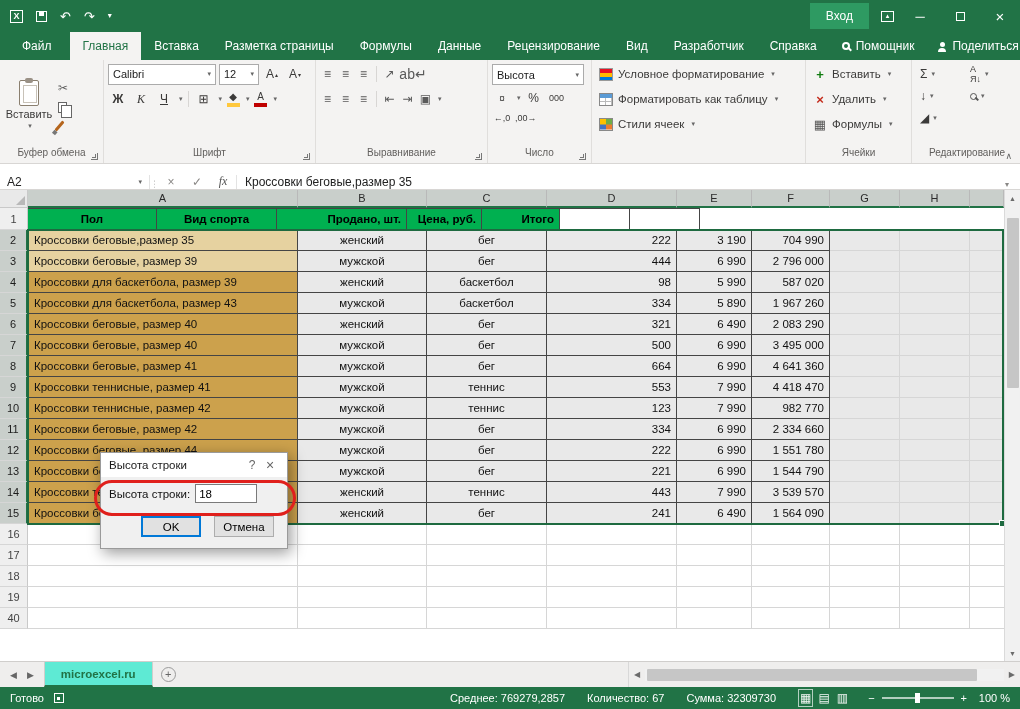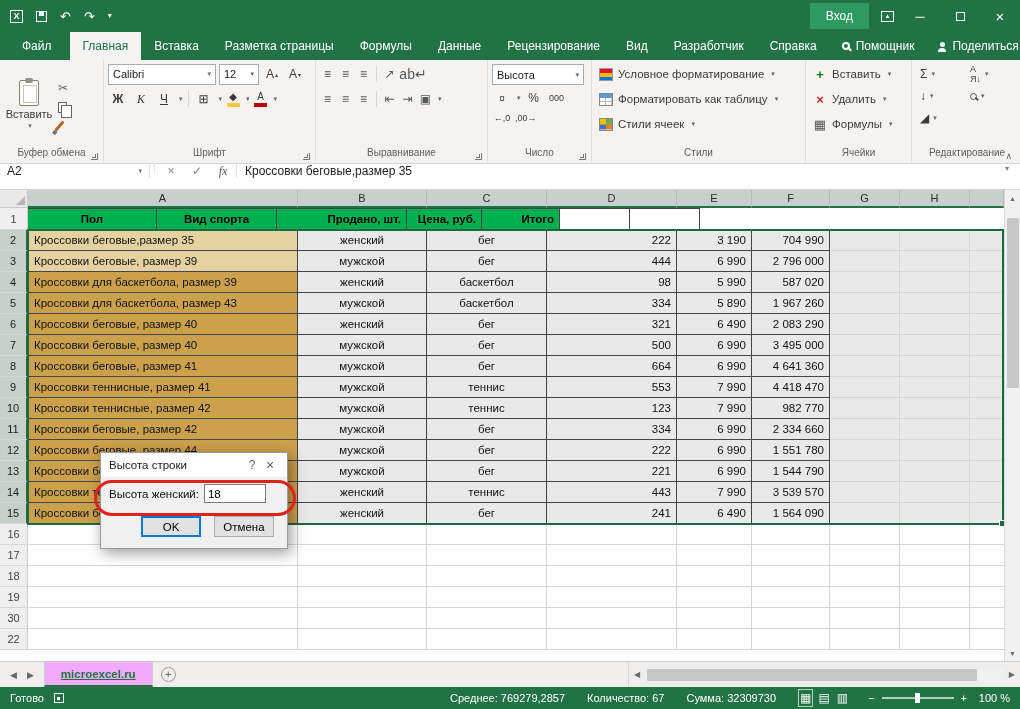--- a/index.html
+++ b/index.html
@@ -79,21 +79,21 @@
      linear-gradient(90deg,#4472C4 0 50%,#ED7D31 50%) bottom/100% 50% no-repeat}
   .insert-cells-icon{color:#107C10;font-weight:bold}
   .delete-cells-icon{color:#C42B1C;font-weight:bold}
   .format-cells-icon{color:#555}
   .edgrid{display:grid;grid-template-columns:50px 52px;grid-auto-rows:22px;align-items:center}
   .edbtn{display:flex;align-items:center;gap:2px;font-size:12px;color:#3b3a39;padding-left:4px}
   .magd{width:7px;height:7px;border:1.5px solid #555;border-radius:50%;position:relative;display:inline-block}
   .magd:after{content:'';position:absolute;width:4px;height:1.5px;background:#555;right:-3px;bottom:-1px;transform:rotate(45deg)}
   .collapse{position:absolute;right:8px;bottom:2px;font-size:9px;color:#666}
   
-  .fbar{height:26px;background:#fff;border-bottom:1px solid #D8D6D4;display:flex;align-items:flex-start;flex:none;font-size:12px}
+  .fbar{height:26px;background:#fff;border-bottom:1px solid #D8D6D4;display:flex;align-items:flex-end;flex:none;font-size:12px}
   .namebox{width:150px;display:flex;align-items:center;justify-content:space-between;padding:0 7px;border-right:1px solid #E3E3E3}
   .fico{width:26px;display:flex;align-items:center;justify-content:center;color:#8a8886;font-size:12px}
   .fx{font-family:"Liberation Serif",serif;font-style:italic;color:#555}
   .ftext{flex:1;display:flex;align-items:center;padding:0 8px;border-left:1px solid #E3E3E3;white-space:nowrap;overflow:hidden}
   .vdots{width:8px;display:flex;align-items:center;justify-content:center;color:#bbb;font-size:9px;letter-spacing:-1px}
   
   .gridwrap{flex:1;display:flex;min-height:0;background:#fff}
   .sheet{width:1004px;position:relative;overflow:hidden}
   .grow{display:flex;height:21px;flex:none}
   .ghead{height:18px}
@@ -119,22 +119,22 @@
   .ctr{justify-content:center}
   .num{justify-content:flex-end}
   .selbox{position:absolute;left:27px;top:39px;width:977px;height:296px;border:2px solid #1E6A40;pointer-events:none}
   .selbox:after{content:'';position:absolute;right:-4px;bottom:-4px;width:5px;height:5px;background:#1E6A40;border:1px solid #fff}
   .vscroll{width:16px;background:#F1F1F1;border-left:1px solid #DADADA;display:flex;flex-direction:column;align-items:center;flex:none}
   .varrow{height:16px;display:flex;align-items:center;justify-content:center;font-size:7px;color:#6b6b6b;width:100%}
   .vthumb{width:12px;height:170px;background:#C6C6C6;margin-top:12px;border-radius:1px}
   
   .tabbar{height:26px;background:#EFEEED;border-top:1px solid #D0CECC;display:flex;align-items:stretch;flex:none;font-size:11.5px}
   .snav{display:flex;align-items:center;gap:10px;padding:0 10px;color:#666;font-size:9px}
-  .stab{display:flex;align-items:center;padding:0 16px;background:#f0abfc;color:var(--green);font-weight:bold;
-        border-right:1px solid #D0CECC;border-left:1px solid #D0CECC;border-bottom:2px solid var(--green);text-decoration:underline}
+  .stab{display:flex;align-items:center;padding:0 16px;background:#5eead4;color:var(--green);font-weight:bold;
+        border-right:1px solid #D0CECC;border-left:1px solid #D0CECC;border-bottom:2px solid var(--green);}
   .addsheet{width:15px;height:15px;border:1px solid #9a9a9a;border-radius:50%;display:flex;align-items:center;justify-content:center;
             color:#666;font-size:11px;margin:auto 8px;line-height:1}
   .tspacer{flex:1}
   .hscroll{display:flex;align-items:center;width:392px;border-left:1px solid #D8D8D8;padding:0 2px;gap:2px}
   .harrow{font-size:8px;color:#6b6b6b;padding:0 3px}
   .htrack{flex:1;height:12px;background:#F1F1F1;position:relative}
   .hthumb{position:absolute;left:2px;top:0;height:12px;width:92%;background:#C6C6C6;border-radius:1px}
   
   .status{height:22px;background:var(--green);color:#fff;display:flex;align-items:center;font-size:11px;padding:0 10px;flex:none}
   .macroic{width:10px;height:10px;border:1px solid #fff;margin-left:10px;display:inline-block;position:relative}
@@ -325,21 +325,20 @@
           <span class="ric format-as-table-icon"></span>
           <span>Форматировать как таблицу</span>
           <span class="dd">▾</span>
         </div>
         <div class="wbtn">
           <span class="ric cell-styles-icon"></span>
           <span>Стили ячеек</span>
           <span class="dd">▾</span>
         </div>
       </div>
-    <div class="glabel"><span>Стили</span></div>
   </div>
 
   <div class="rgroup" style="width:106px">
     <div class="gbody col">
         <div class="wbtn">
           <span class="ric insert-cells-icon">+</span>
           <span>Вставить</span>
           <span class="dd">▾</span>
         </div>
         <div class="wbtn">
@@ -623,33 +622,21 @@
         <div class="cell" style="width: 129px;"></div>
         <div class="cell" style="width: 120px;"></div>
         <div class="cell" style="width: 130px;"></div>
         <div class="cell" style="width: 75px;"></div>
         <div class="cell" style="width: 78px;"></div>
         <div class="cell" style="width: 70px;"></div>
         <div class="cell" style="width: 70px;"></div>
         <div class="cell fillerc"></div>
       </div>
       <div class="grow">
-        <div class="rh">30</div>
-        <div class="cell" style="width: 270px;"></div>
-        <div class="cell" style="width: 129px;"></div>
-        <div class="cell" style="width: 120px;"></div>
-        <div class="cell" style="width: 130px;"></div>
-        <div class="cell" style="width: 75px;"></div>
-        <div class="cell" style="width: 78px;"></div>
-        <div class="cell" style="width: 70px;"></div>
-        <div class="cell" style="width: 70px;"></div>
-        <div class="cell fillerc"></div>
-      </div>
-      <div class="grow">
-        <div class="rh">22</div>
+        <div class="rh">40</div>
         <div class="cell" style="width: 270px;"></div>
         <div class="cell" style="width: 129px;"></div>
         <div class="cell" style="width: 120px;"></div>
         <div class="cell" style="width: 130px;"></div>
         <div class="cell" style="width: 75px;"></div>
         <div class="cell" style="width: 78px;"></div>
         <div class="cell" style="width: 70px;"></div>
         <div class="cell" style="width: 70px;"></div>
         <div class="cell fillerc"></div>
       </div>
@@ -701,21 +688,21 @@
   </div>
 </div>
 
 <div class="dialog">
   <div class="dtitle">
     <span class="t">Высота строки</span>
     <span class="dhic">?</span>
     <span class="dhic" style="font-size:14px">×</span>
   </div>
   <div class="dbody">
-    <label>Высота женский:</label>
+    <label>Высота строки:</label>
     <input class="dinput" value="18" style="">
   </div>
   <div class="dbtns">
     <button class="dbtn ok">OK</button>
     <button class="dbtn">Отмена</button>
   </div>
 </div>
 <div class="redoval"></div>
 
 </body></html>

